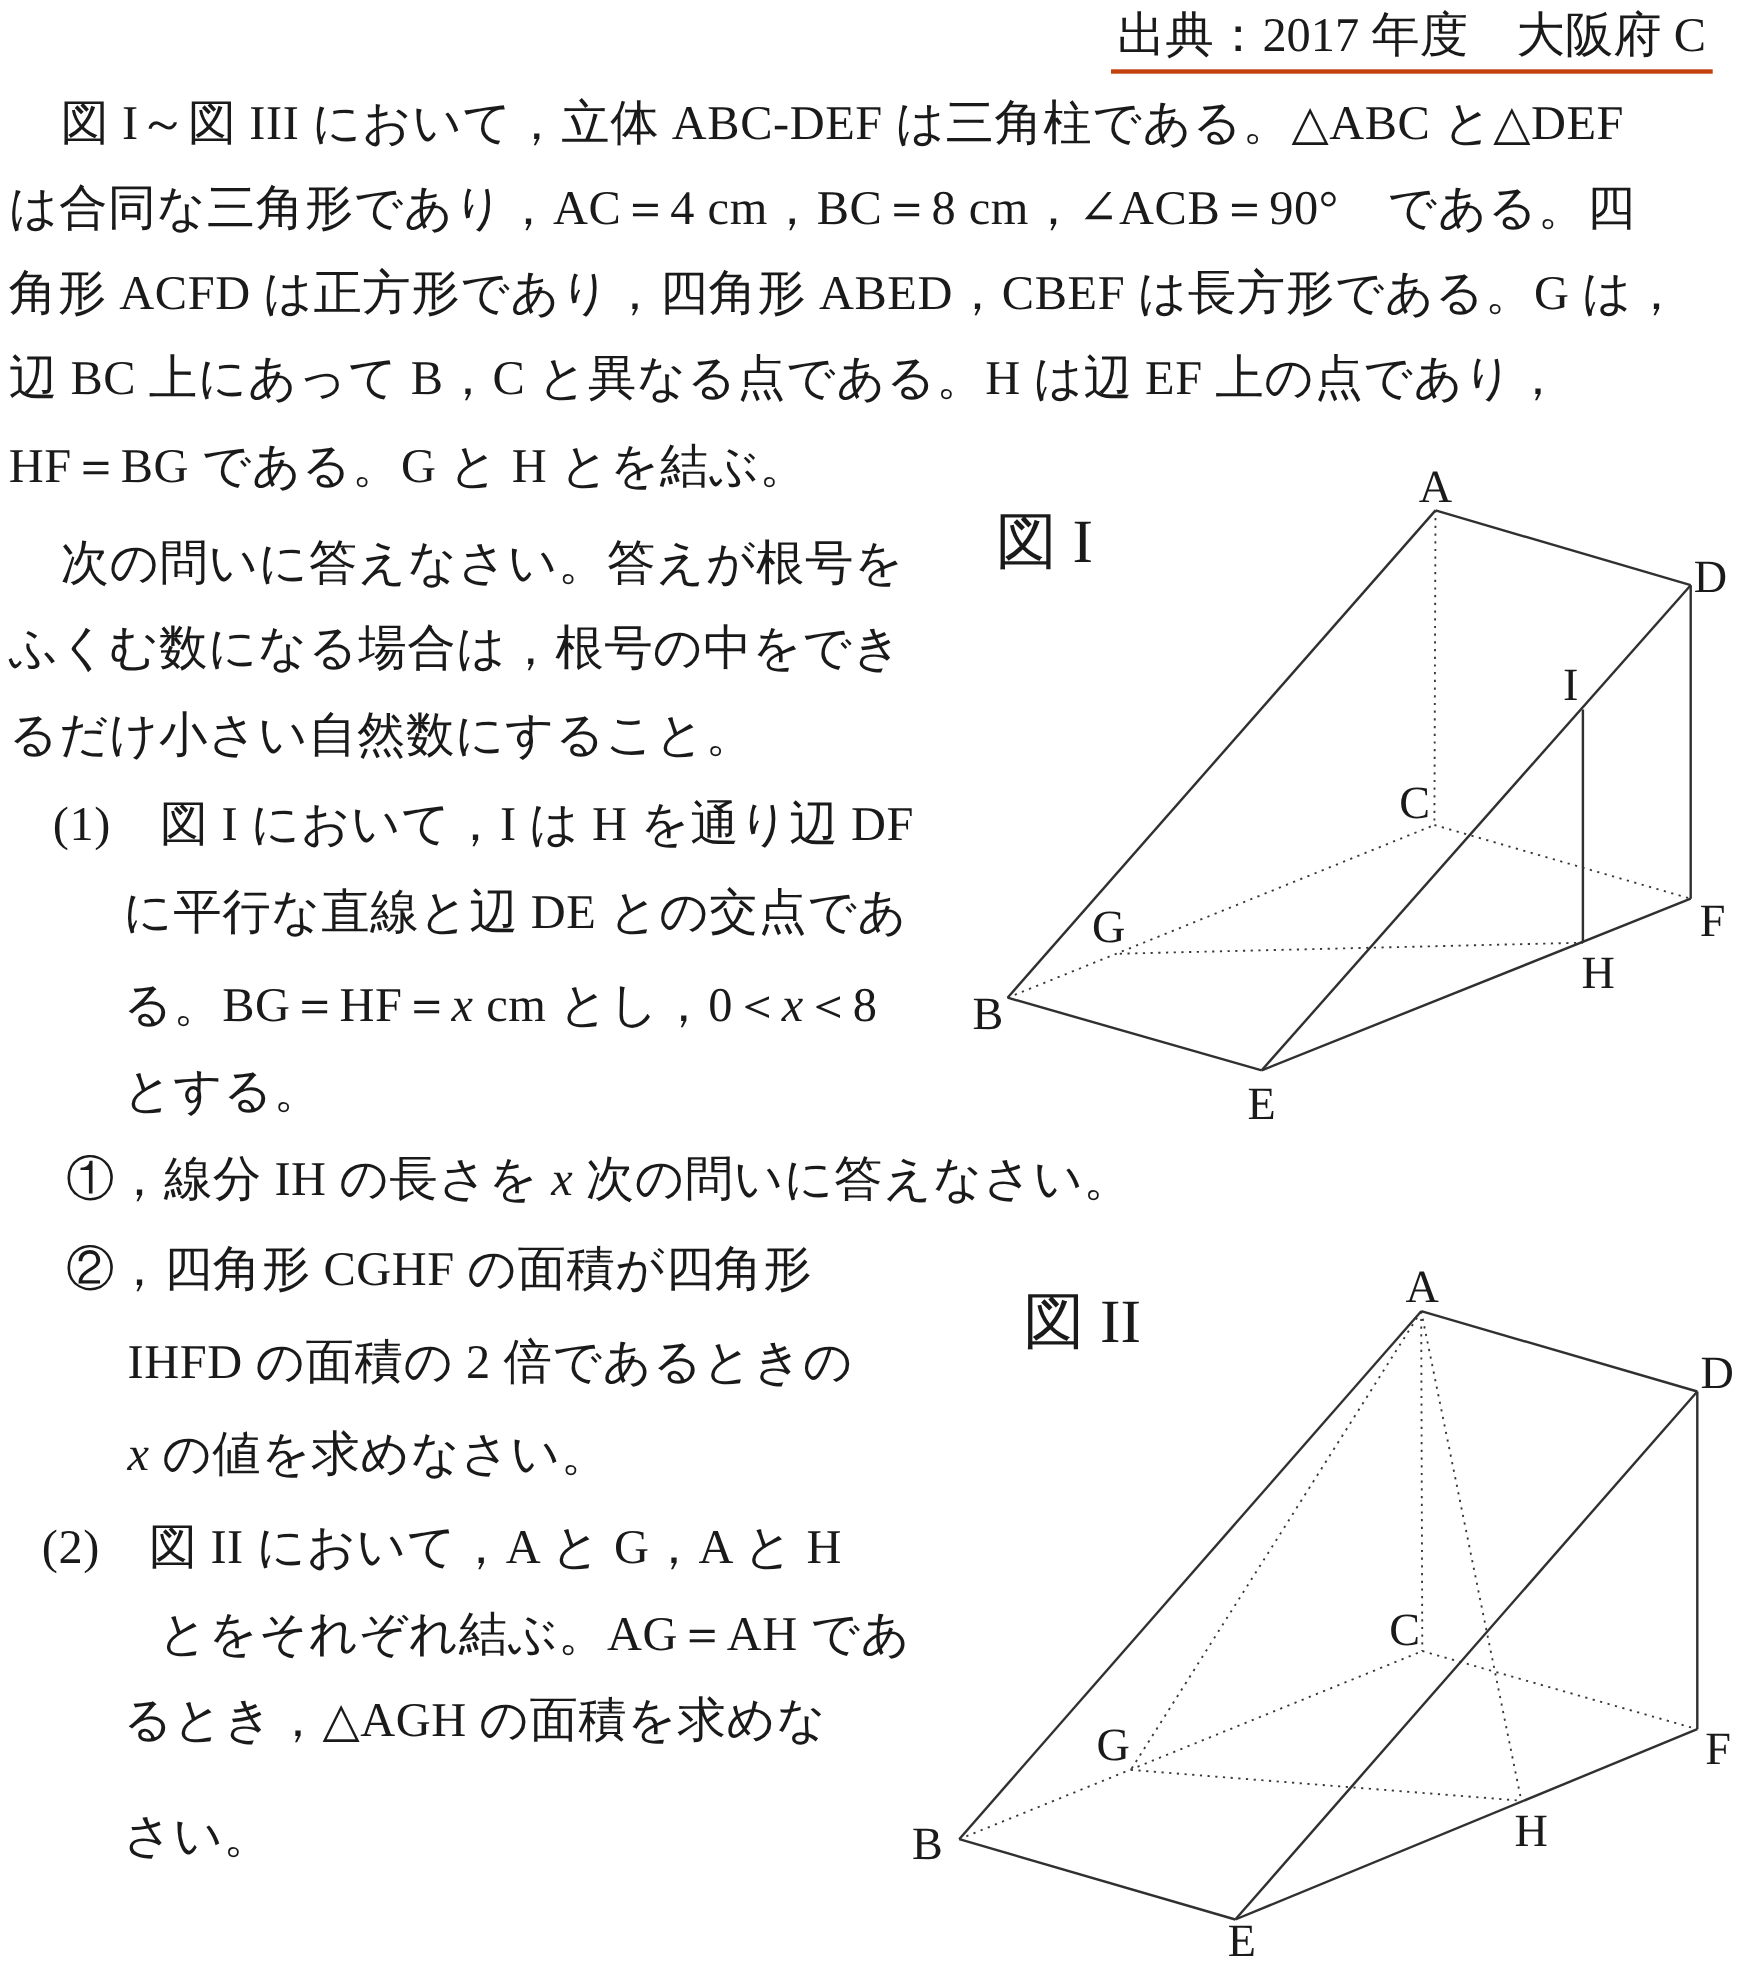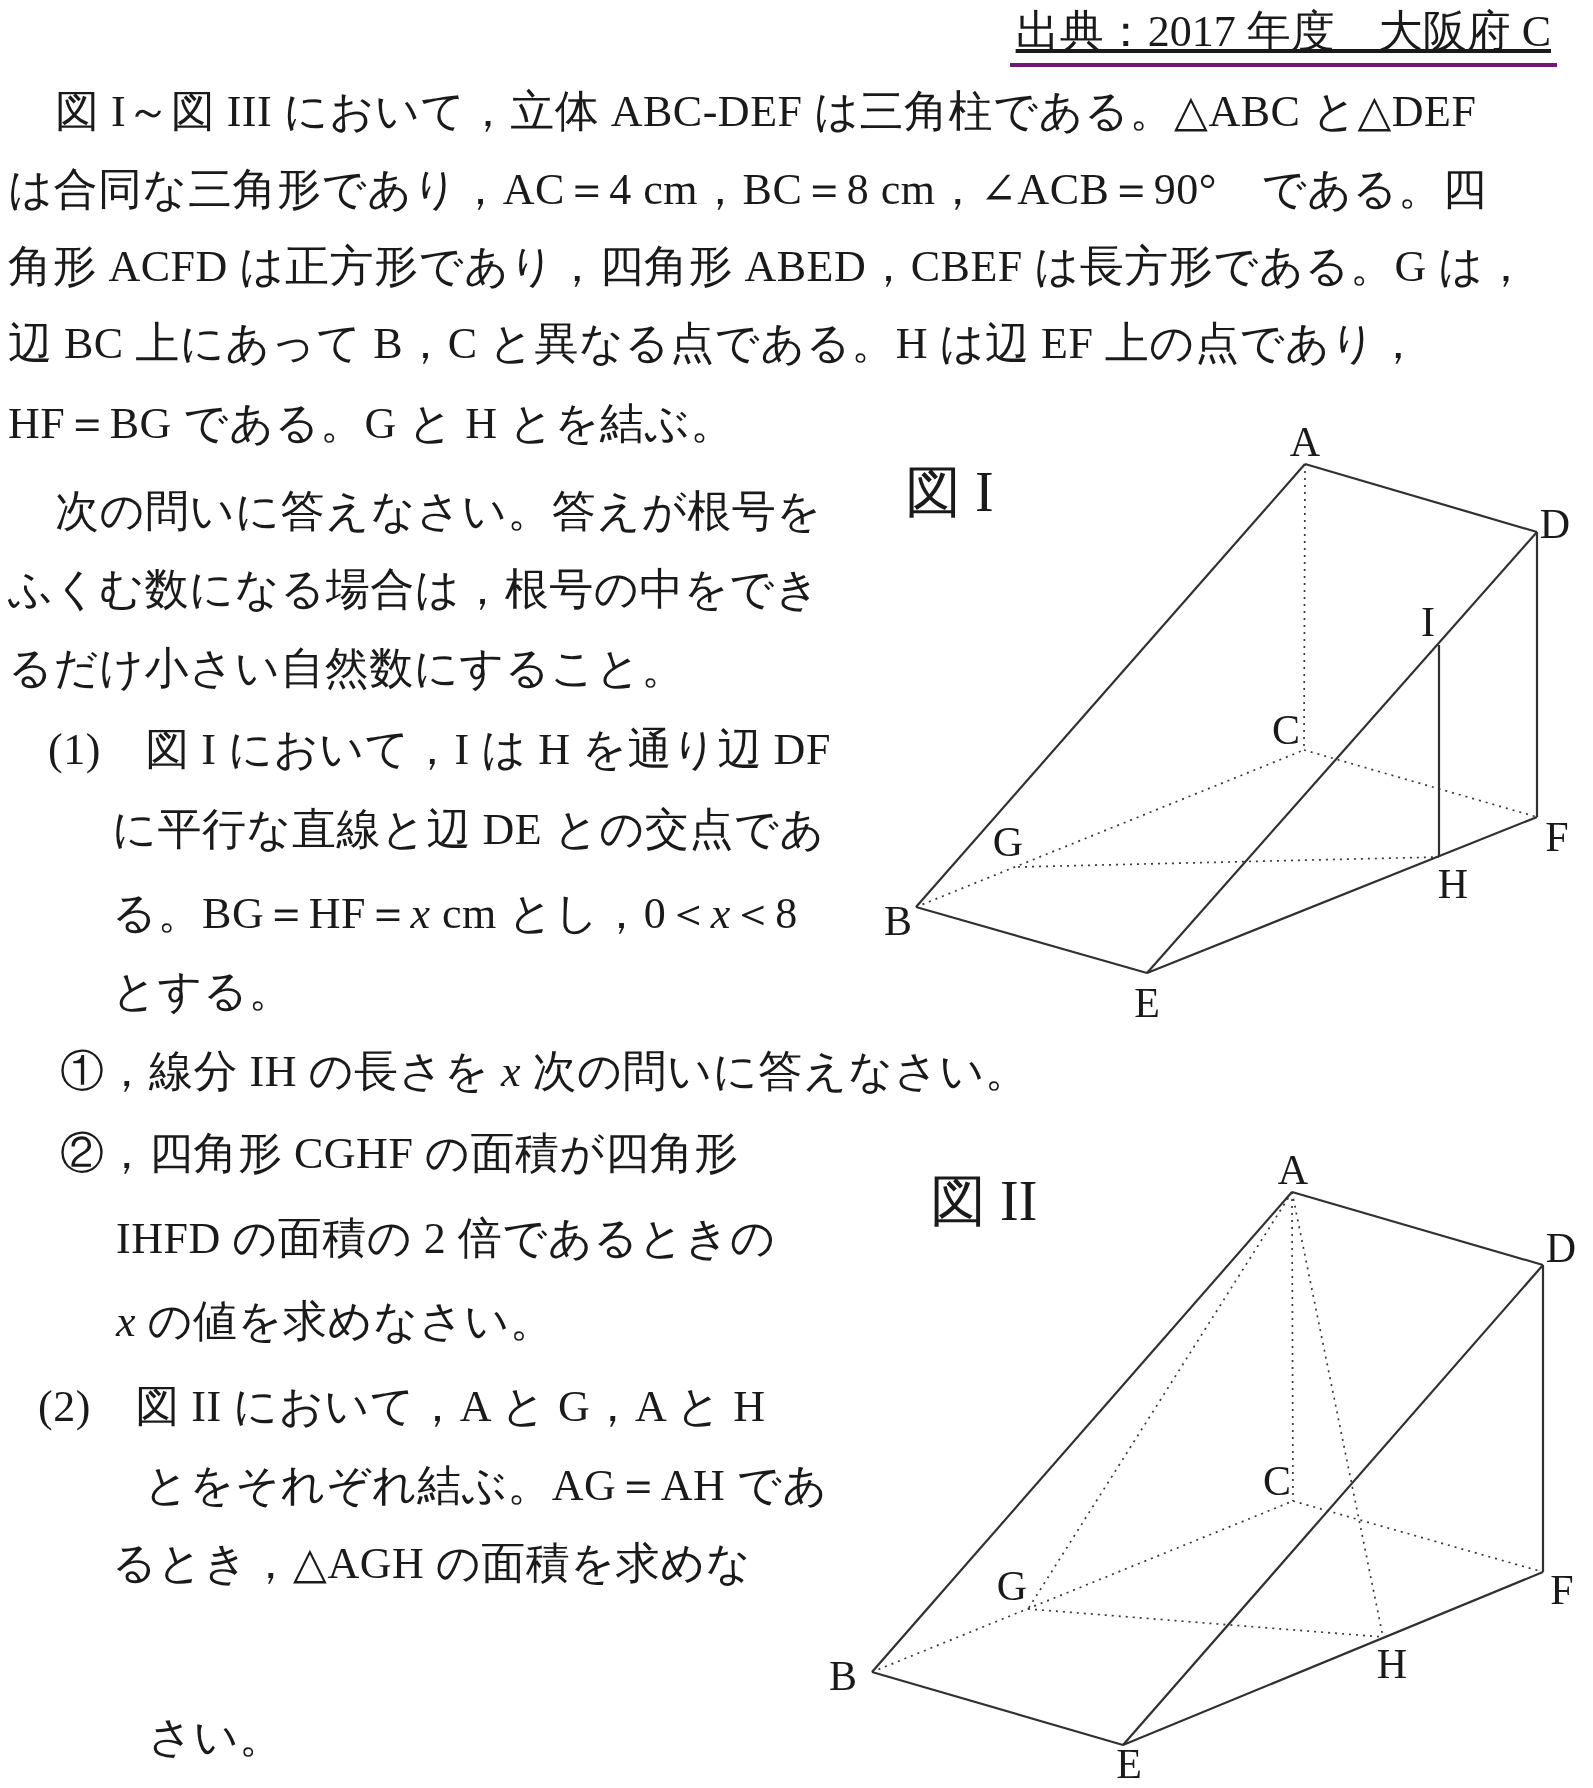--- a/index.html
+++ b/index.html
@@ -5,21 +5,21 @@
   html,body{margin:0;padding:0;}
   body{
     width:1593px;height:1788px;position:relative;background:#ffffff;
     font-family:"Liberation Serif","DejaVu Serif",serif;
     color:#1a1a1a;overflow:hidden;
   }
   .page{position:absolute;inset:0;}
   .source{
     position:absolute;top:8px;right:36px;
     font-size:44px;line-height:1.1;white-space:nowrap;
-    border-bottom:4px solid #701a75;padding:0 6px 7px 6px;text-decoration:underline;
+    border-bottom:4px solid #c2410c;padding:0 6px 7px 6px;
   }
   .tline{
     position:absolute;font-size:44px;line-height:1.18;white-space:nowrap;
     letter-spacing:0.5px;
   }
   .tline .ital{font-style:italic;}
   .fig-caption{position:absolute;font-size:56px;white-space:nowrap;}
   svg.figures{position:absolute;left:0;top:0;pointer-events:none;}
   svg .edge-solid{stroke:#303030;stroke-width:2.2;fill:none;}
   svg .edge-dotted{stroke:#383838;stroke-width:1.7;fill:none;stroke-dasharray:2 5;}
@@ -46,21 +46,21 @@
       <div class="tline" style="left: 112px; top: 804px;"><span>に平行な直線と辺 DE との交点であ</span></div>
       <div class="tline" style="left: 112px; top: 888px;"><span>る。BG＝HF＝</span><span class="ital">x</span><span> cm とし，0＜</span><span class="ital">x</span><span>＜8</span></div>
       <div class="tline" style="left: 112px; top: 966px;"><span>とする。</span></div>
       <div class="tline" style="left: 60px; top: 1046px;"><span>①，線分 IH の長さを </span><span class="ital">x</span><span> 次の問いに答えなさい。</span></div>
       <div class="tline" style="left: 60px; top: 1128px;"><span>②，四角形 CGHF の面積が四角形</span></div>
       <div class="tline" style="left: 116px; top: 1213px;"><span>IHFD の面積の 2 倍であるときの</span></div>
       <div class="tline" style="left: 116px; top: 1296px;"><span class="ital">x</span><span> の値を求めなさい。</span></div>
       <div class="tline" style="left: 38px; top: 1381px;"><span>(2)　図 II において，A と G，A と H</span></div>
       <div class="tline" style="left: 112px; top: 1460px; margin-left: 32px;"><span>とをそれぞれ結ぶ。AG＝AH であ</span></div>
       <div class="tline" style="left: 112px; top: 1538px;"><span>るとき，△AGH の面積を求めな</span></div>
-      <div class="tline" style="left: 112px; top: 1712px; margin-left: 36px;"><span>さい。</span></div>
+      <div class="tline" style="left: 112px; top: 1644px;"><span>さい。</span></div>
     </div>
   <div class="fig-caption" id="fig1-caption" style="left: 905px; top: 455px;">図 I</div>
   <div class="fig-caption" id="fig2-caption" style="left: 930px; top: 1164px;">図 II</div>
   <svg class="figures" id="figures-svg" width="1593" height="1788" viewBox="0 0 1593 1788">
       <line x1="1305" y1="464" x2="1304" y2="750" class="edge-dotted"></line>
       <line x1="916" y1="907" x2="1304" y2="750" class="edge-dotted"></line>
       <line x1="1304" y1="750" x2="1537" y2="817" class="edge-dotted"></line>
       <line x1="1018" y1="867" x2="1439" y2="857" class="edge-dotted"></line>
       <line x1="1305" y1="464" x2="916" y2="907" class="edge-solid"></line>
       <line x1="1305" y1="464" x2="1537" y2="532" class="edge-solid"></line>

